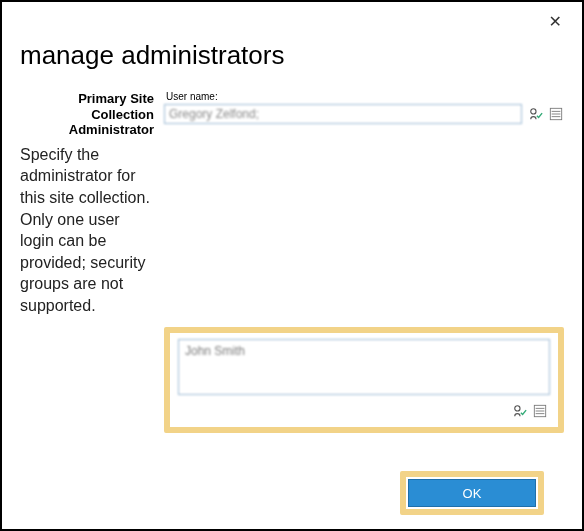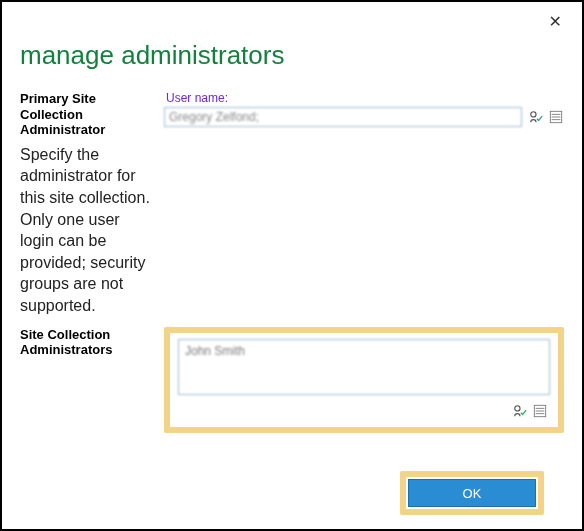--- a/index.html
+++ b/index.html
@@ -22,53 +22,54 @@
   font-size: 16px;
   color: #333;
   cursor: pointer;
   background: none;
   border: none;
   padding: 2px 6px;
 }
 h1.title {
   font-weight: 300;
   font-size: 26px;
-  color: #15803d;
+  color: #000000;
   margin: 28px 0 20px 0;
 }
 .row {
   display: flex;
   align-items: flex-start;
   margin-bottom: 10px;
 }
 .left {
   width: 144px;
   flex: 0 0 144px;
   padding-right: 10px;
 }
 .left .section-title {
   font-weight: 700;
   font-size: 13px;
   color: #000;
   margin: 0 0 6px 0;
   line-height: 1.2;
+  text-align: right;
 }
 .left .section-desc {
   font-size: 16px;
   color: #222;
   line-height: 1.35;
   margin: 0;
 }
 .right {
   flex: 1;
   position: relative;
 }
 .field-label {
-  font-size: 12px;
-  color: #6d28d9;
+  font-size: 10px;
+  color: #000000;
   margin: 0 0 2px 2px;
 }
 .username-line {
   display: flex;
   align-items: center;
 }
 .input-single {
   flex: 1;
   border: 1px solid #9bbad4;
   height: 20px;
@@ -178,21 +179,20 @@
               <line x1="3" y1="11" x2="13" y2="11" stroke="#777"></line>
             </svg>
           </button>
         </div>
       </div>
     </div>
   </div>
 
   <div class="row">
     <div class="left">
-      <p class="section-title">Site Collection Administrators</p>
     </div>
     <div class="right">
       <div class="highlight-box">
         <div class="multi-input-wrap">
           <textarea class="input-multi blurred" style="">John Smith</textarea>
         </div>
         <div class="picker-icons below">
           <button class="ico-btn">
             <svg viewBox="0 0 16 16" width="14" height="14">
               <circle cx="5" cy="5" r="3" fill="none" stroke="#555" stroke-width="1.3"></circle>

